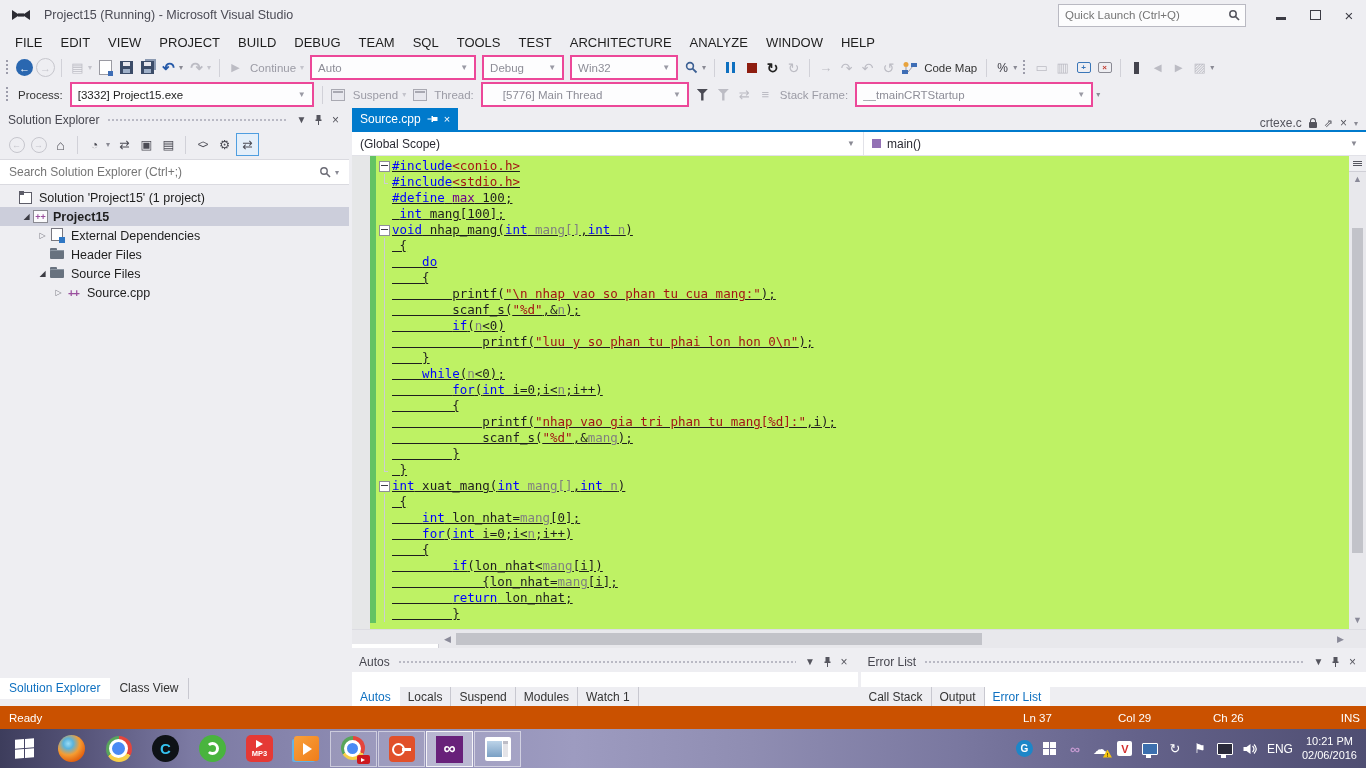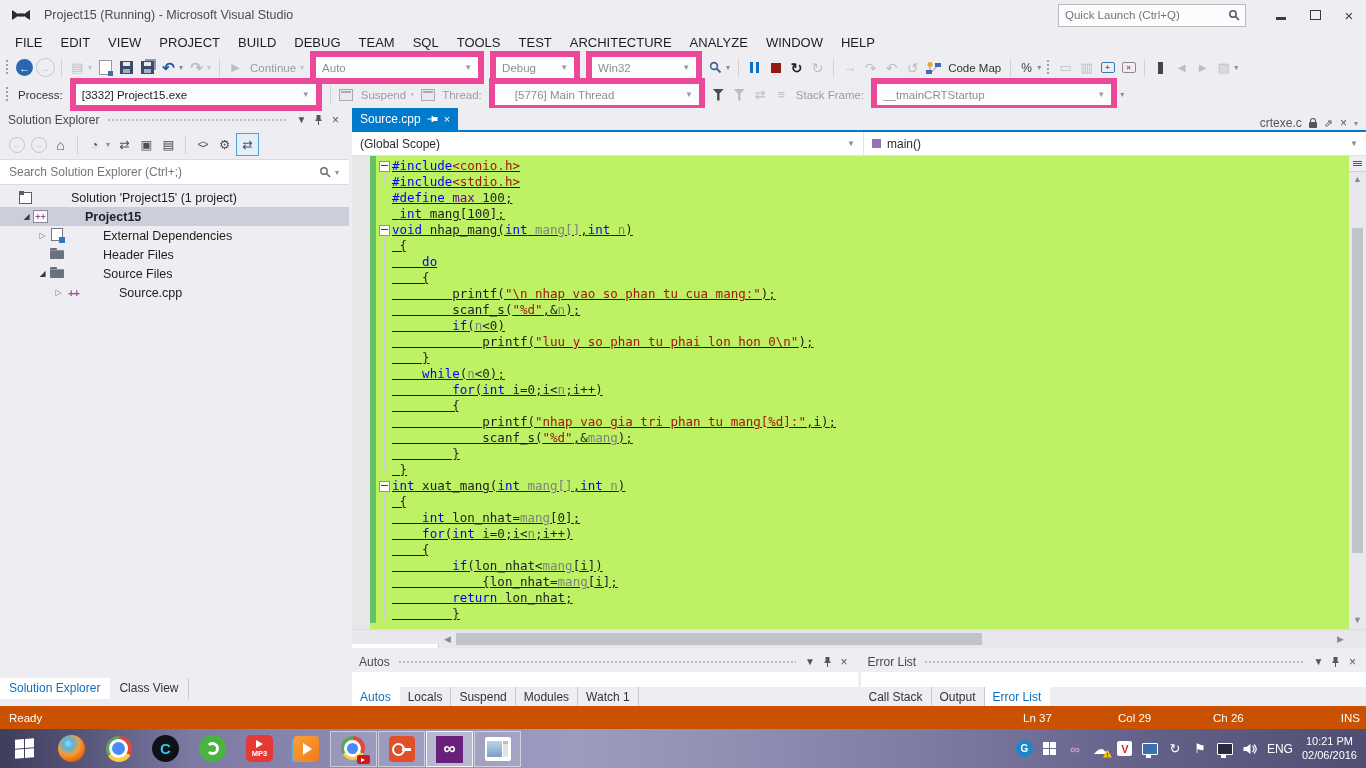--- a/index.html
+++ b/index.html
@@ -29,21 +29,21 @@
   .sep{width:1px;height:18px;background:#d1d1d8;margin:0 5px;flex:none;}
   .tbtn{min-width:21px;height:22px;display:flex;align-items:center;justify-content:center;font-size:13px;color:#44444e;flex:none;}
   .tbtn.dis,.dis{color:#bcbcc4;}
   .caret{font-size:8px;color:#8a8a94;margin:0 3px 0 0;}
   .caret.dis{color:#c4c4cc;}
   .circ{width:17px;height:17px;border-radius:50%;display:flex;align-items:center;justify-content:center;font-size:11px;font-weight:bold;}
   .circ.blue{background:#2a67b0;color:#fff;}
   .circ.gray{border:1px solid #c6c6cd;color:#c6c6cd;background:transparent;}
   .lbl{font-size:11.5px;margin:0 4px;color:#333;}
   .lbl.dis{color:#9b9ba5;}
-  .combo{height:21px;background:#fdfdfe;border:6px solid #ec4899;display:flex;align-items:center;font-size:11.5px;padding:0 6px;color:#8d8d97;margin:0 3px;flex:none;}
+  .combo{height:21px;background:#fdfdfe;border:2px solid #ec4899;display:flex;align-items:center;font-size:11.5px;padding:0 6px;color:#8d8d97;margin:0 3px;flex:none;}
   .combo.en{color:#222;}
   .combo .ar{margin-left:auto;font-size:8px;color:#9a9aa4;padding-left:6px;}
   .pause-ico{display:flex;}
   .pause-ico i{display:block;width:3px;height:11px;background:#0e70c0;margin:0 1.5px;}
   .stop-ico{width:10px;height:10px;background:#8e1d10;}
   .floppy{width:13px;height:13px;background:#3c4c68;position:relative;}
   .floppy::before{content:"";position:absolute;top:1px;left:3px;right:3px;height:4px;background:#e8e8ee;}
   .floppy::after{content:"";position:absolute;bottom:1px;left:3px;right:3px;height:4px;background:#9fb0c8;}
   .floppy.multi{box-shadow:3px -3px 0 -1px #8c9ab2;}
   .page-ico{width:11px;height:13px;background:#fff;border:1px solid #9a9aa2;position:relative;}
@@ -71,21 +71,21 @@
   .sbtn{width:21px;height:21px;display:flex;align-items:center;justify-content:center;color:#4c4c55;font-size:12.5px;flex:none;}
   .sbtn.dim{color:#c3c3ca;}
   .sbtn.toggled{border:1px solid #4f9ee0;background:#e4effa;}
   .se-search{height:24px;background:#fff;border-top:1px solid #dadae0;border-bottom:1px solid #dadae0;display:flex;align-items:center;padding:0 7px;flex:none;margin-top:1px;}
   .se-search input{border:0;outline:0;flex:1;font-family:"Liberation Sans",sans-serif;font-size:12px;color:#8c8c96;background:transparent;min-width:0;}
   .se-tree{flex:1;padding-top:3px;overflow:hidden;}
   .tree-row{height:19px;display:flex;align-items:center;font-size:12.5px;color:#1e1e1e;}
   .tree-row.sel{background:#cccedb;}
   .exp{width:13px;flex:none;font-size:8px;color:#3c3c44;text-align:center;}
   .exp.closed{color:#777780;}
-  .tlabel{white-space:nowrap;margin-left:32px;}
+  .tlabel{white-space:nowrap;}
   .tlabel.b{font-weight:bold;}
   .ico{width:17px;height:15px;flex:none;margin-right:5px;position:relative;display:flex;align-items:center;justify-content:center;}
   .ico-solution::before{content:"";width:11px;height:10px;border:1px solid #5d5d68;background:#fff;}
   .ico-solution::after{content:"";position:absolute;left:2px;top:1px;width:5px;height:4px;background:#5d5d68;}
   .ico-project{border:1px solid #8a8a92;background:#fafafc;width:13px;height:11px;font-size:9px;font-weight:bold;color:#9a4f9e;line-height:8px;display:flex;align-items:center;justify-content:center;}
   .ico-extdep::before{content:"";position:absolute;left:2px;top:0;width:10px;height:11px;border:1px solid #77777f;background:#fff;}
   .ico-extdep::after{content:"";position:absolute;right:1px;bottom:0;width:6px;height:6px;background:#2f77c4;}
   .ico-folder::before{content:"";position:absolute;left:1px;top:1px;width:7px;height:3px;background:#68727f;border-radius:1px;}
   .ico-folder::after{content:"";position:absolute;left:1px;top:3px;width:14px;height:9px;background:#68727f;border-radius:1px;box-shadow:inset 0 1px 0 #8d97a3;}
   .ico-cpp{color:#9a4f9e;font-weight:bold;font-size:11px;letter-spacing:-1px;}

